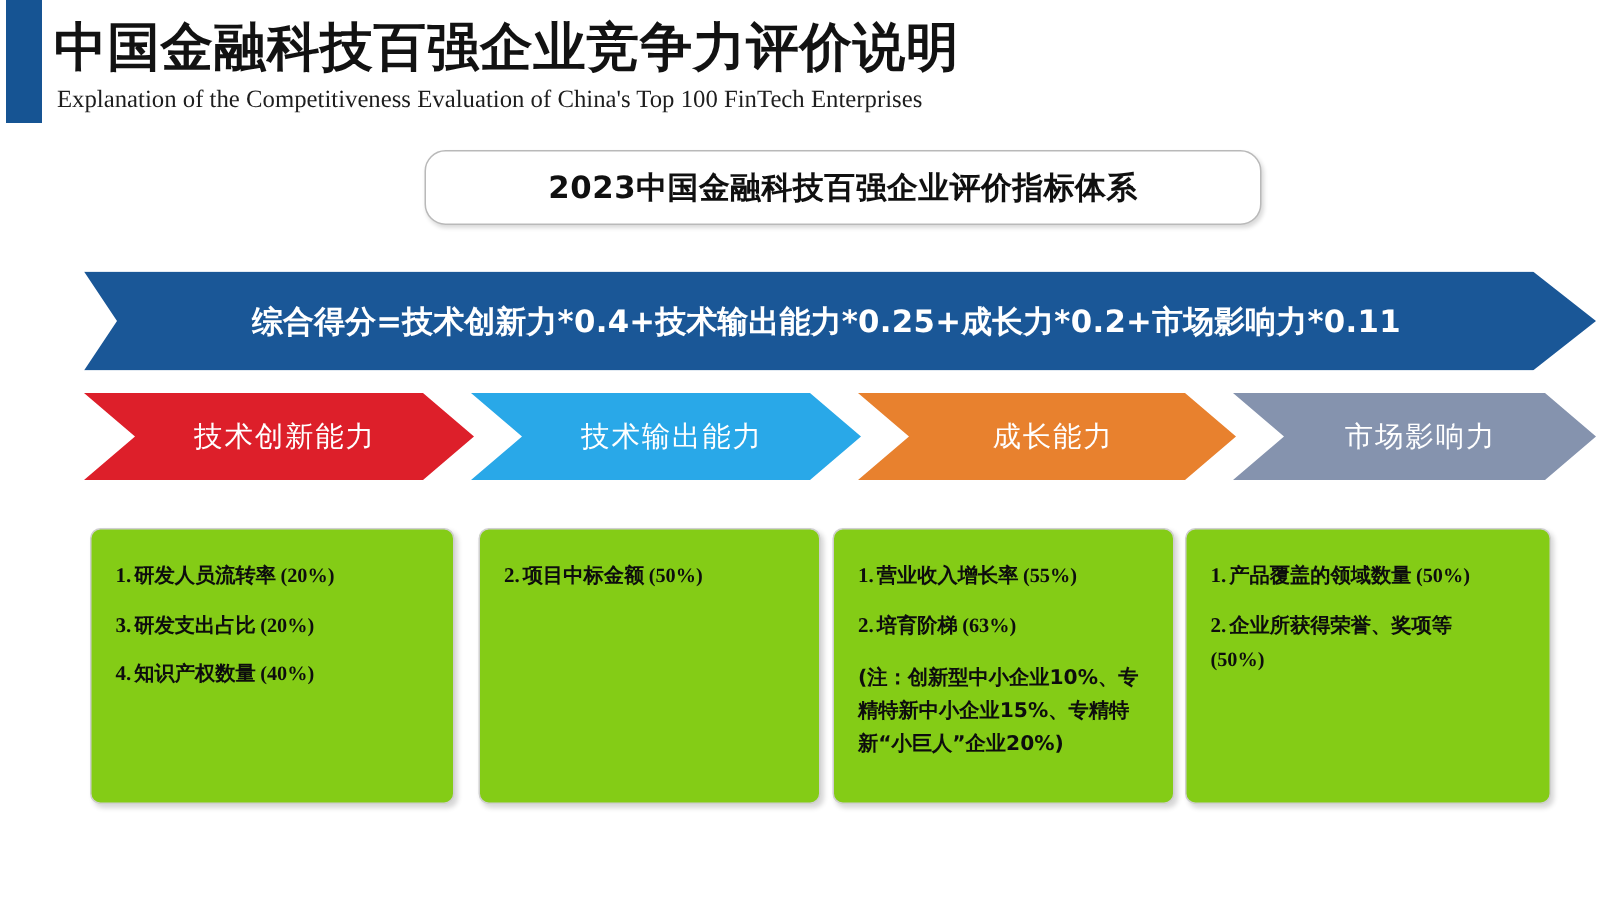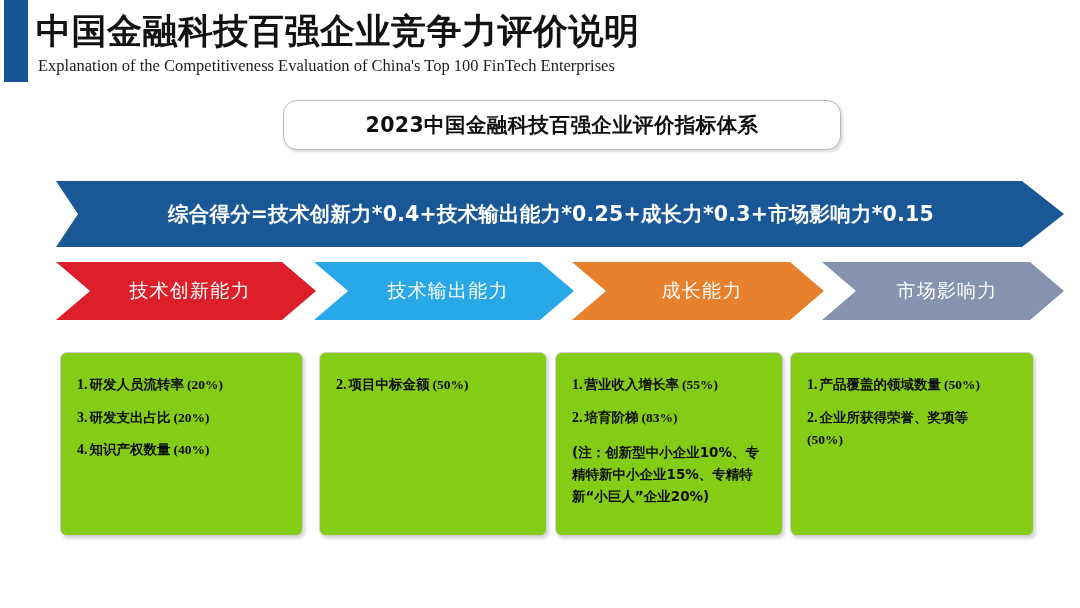--- a/index.html
+++ b/index.html
@@ -255,21 +255,21 @@
   <div class="header-title-zh">中国金融科技百强企业竞争力评价说明</div>
   <div class="header-title-en">Explanation of the Competitiveness Evaluation of China's Top 100 FinTech Enterprises</div>
 
 
   <div class="title-box">
     <span class="title-box-text">2023中国金融科技百强企业评价指标体系</span>
   </div>
 
   <div class="formula-banner">
     <div class="shape" style="background: rgb(26, 87, 151);"></div>
-    <div class="label">综合得分=技术创新力*0.4+技术输出能力*0.25+成长力*0.3+市场影响力*0.15</div>
+    <div class="label">综合得分=技术创新力*0.4+技术输出能力*0.25+成长力*0.2+市场影响力*0.11</div>
   </div>
 
   <div class="chevron-row">
     <div class="chevron first chev0" style="background: rgb(221, 31, 42);">
       <span class="chev-label">技术创新能力</span>
     </div>
     <div class="chevron chev1" style="background: rgb(41, 168, 232);">
       <span class="chev-label">技术输出能力</span>
     </div>
     <div class="chevron chev2" style="background: rgb(232, 129, 46);">
@@ -298,21 +298,21 @@
       <div class="card-line">
         <span class="num">2.</span><span>项目中标金额</span><span class="pct">(50%)</span>
       </div>
     </div>
 
     <div class="card card2">
       <div class="card-line">
         <span class="num">1.</span><span>营业收入增长率</span><span class="pct">(55%)</span>
       </div>
       <div class="card-line">
-        <span class="num">2.</span><span>培育阶梯</span><span class="pct">(83%)</span>
+        <span class="num">2.</span><span>培育阶梯</span><span class="pct">(63%)</span>
       </div>
       <div class="card-line note">(注：创新型中小企业10%、专精特新中小企业15%、专精特新“小巨人”企业20%)</div>
     </div>
 
     <div class="card card3">
       <div class="card-line">
         <span class="num">1.</span><span>产品覆盖的领域数量</span><span class="pct">(50%)</span>
       </div>
       <div class="card-line wrap">
         <span class="num">2.</span><span>企业所获得荣誉、奖项等</span>

